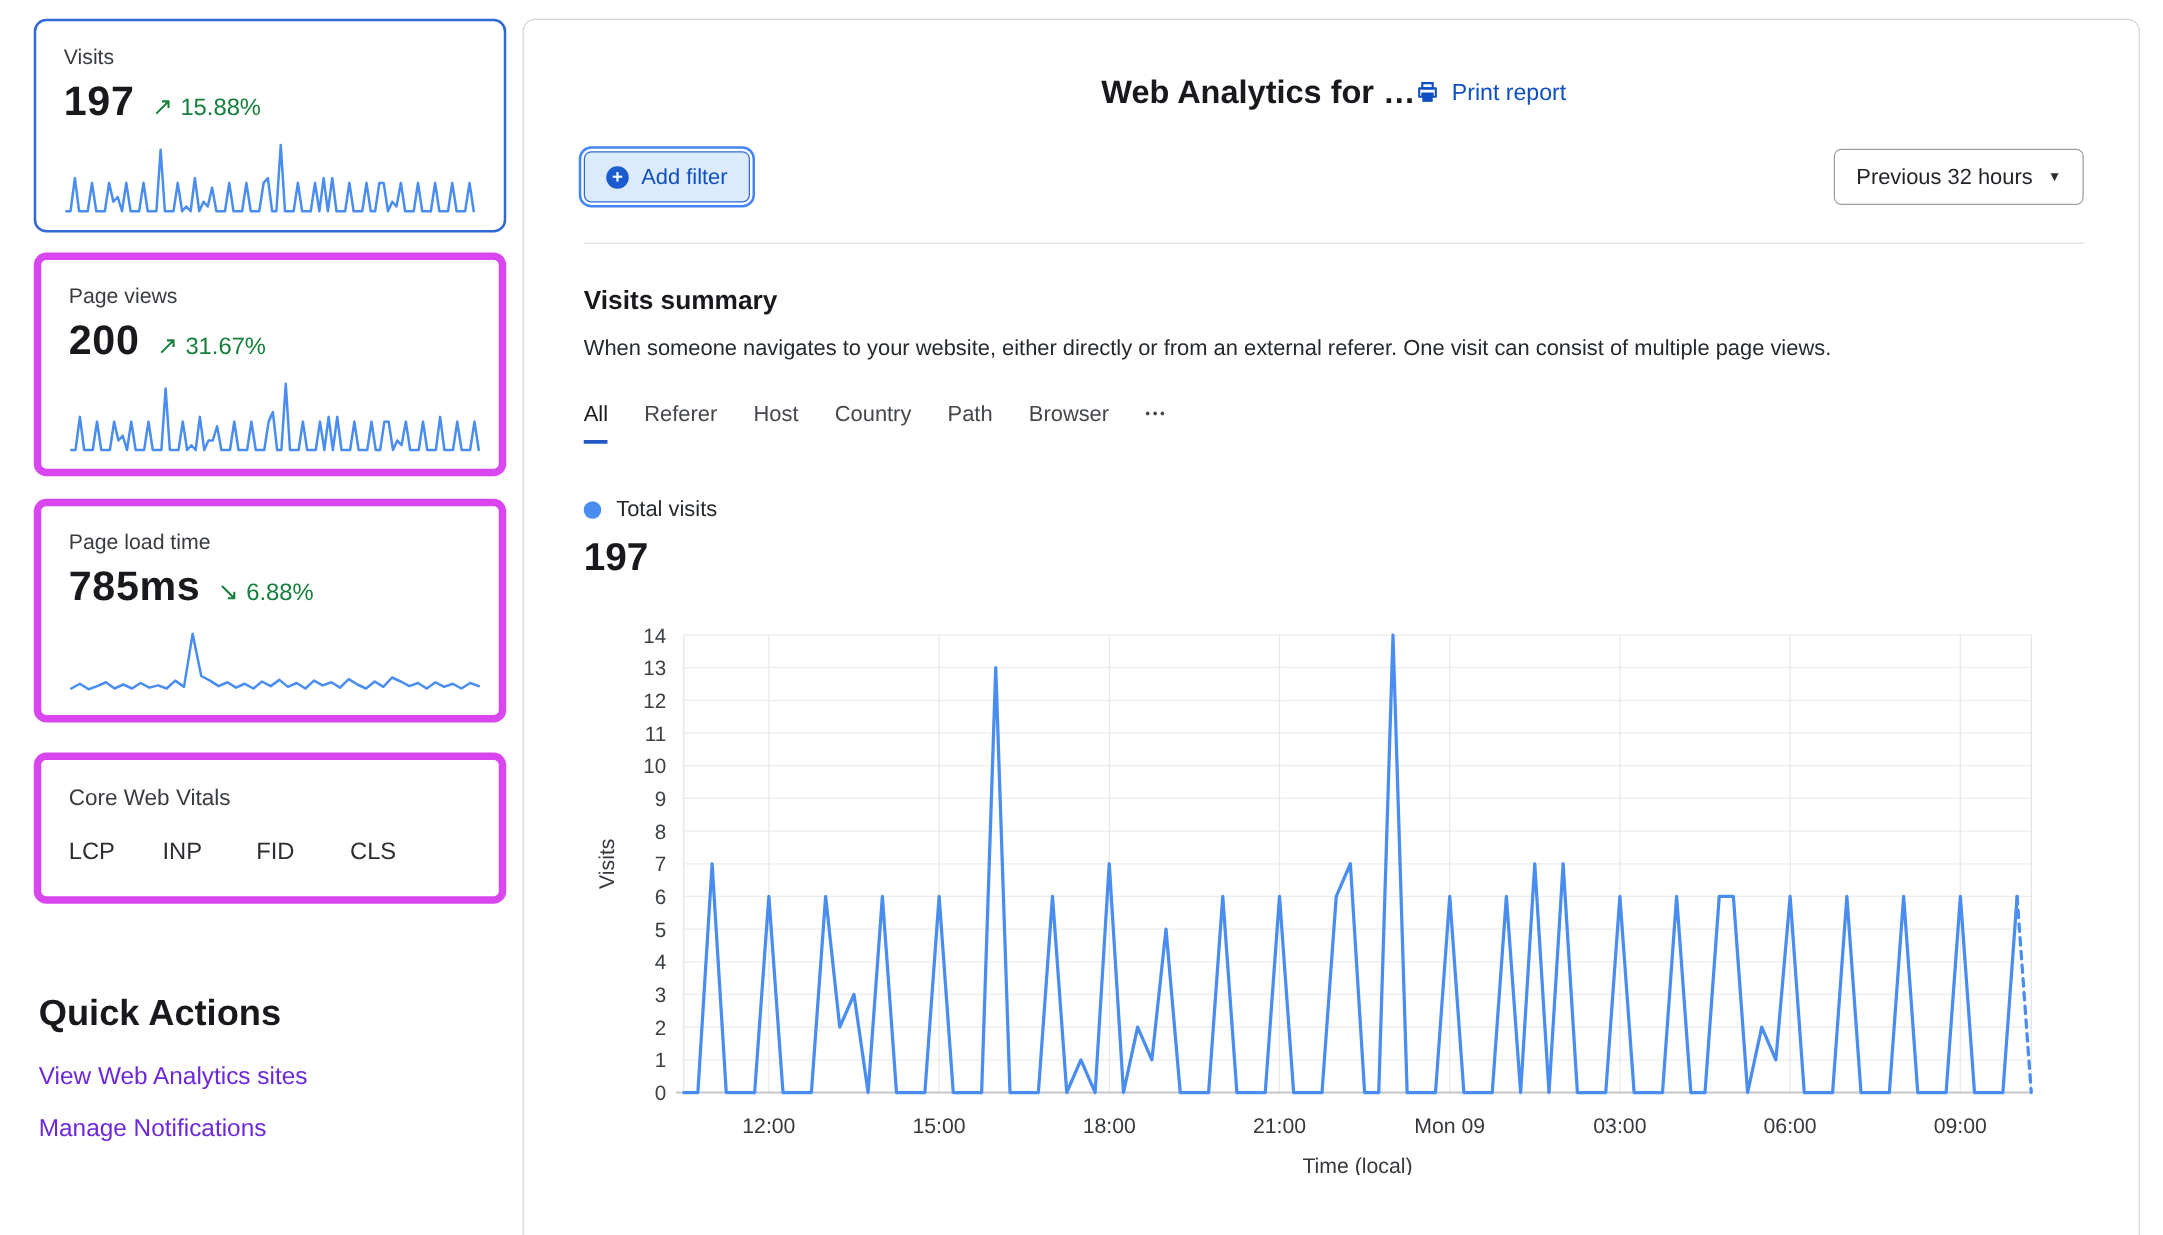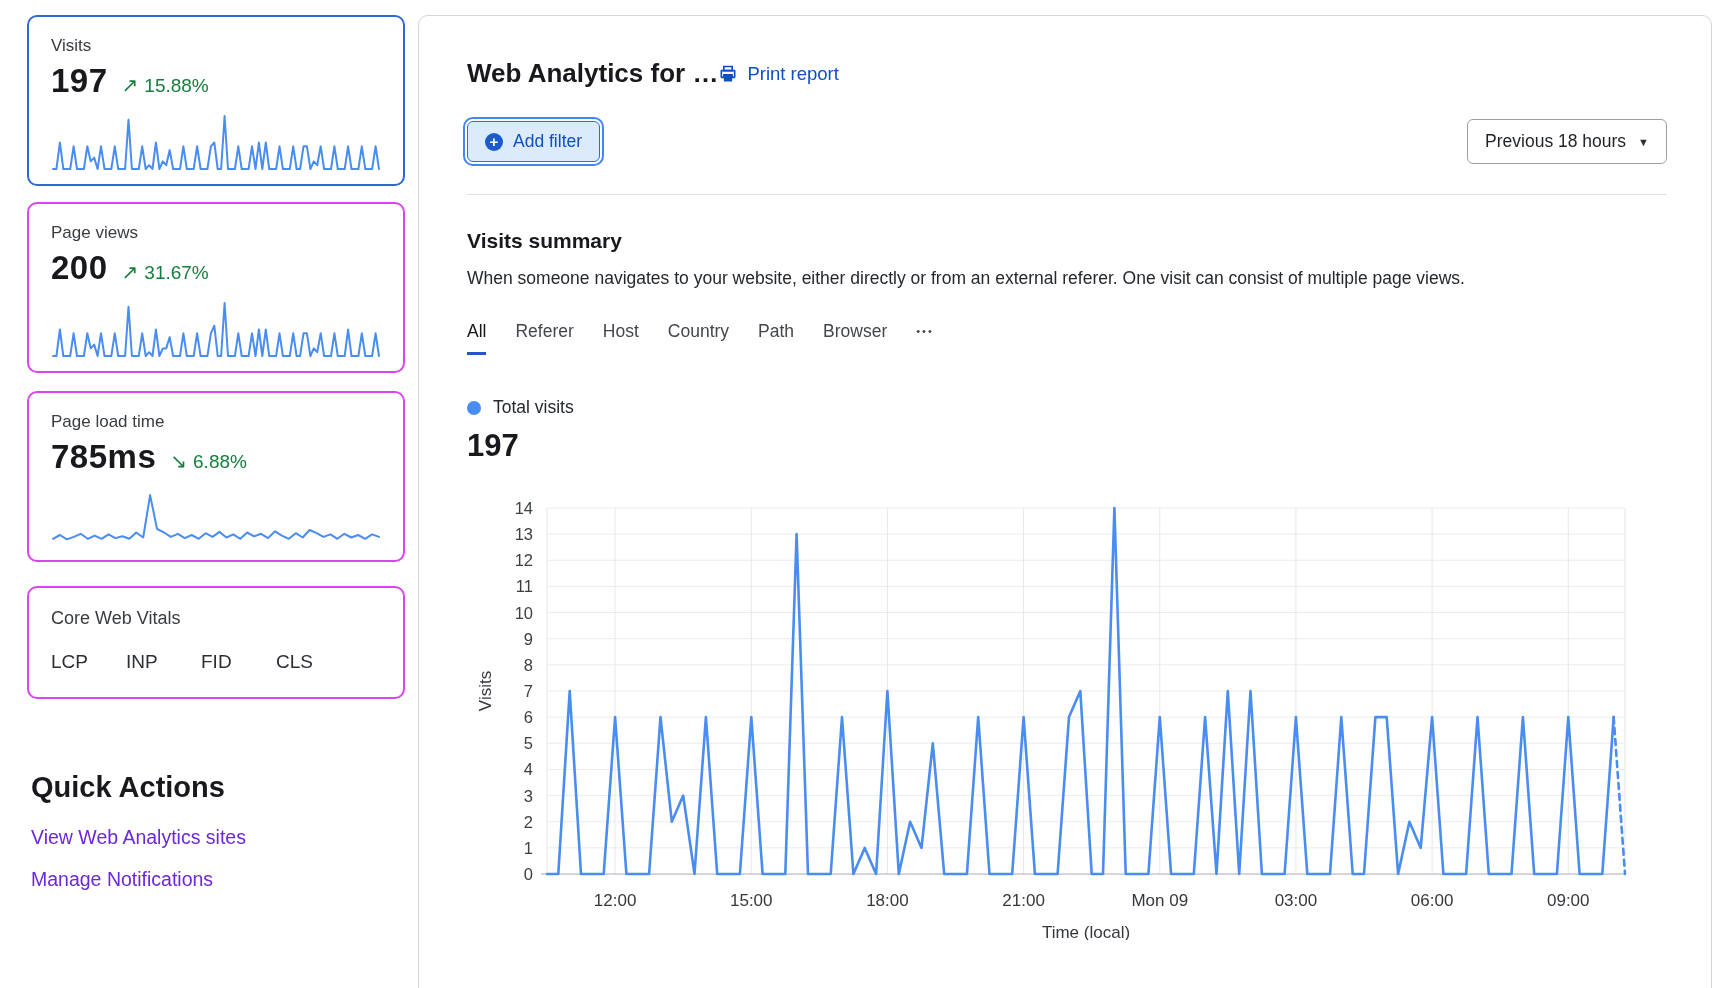--- a/index.html
+++ b/index.html
@@ -1,21 +1,21 @@
 <!DOCTYPE html>
 <html><head>
 <meta charset="utf-8">
 <style>
   html,body{margin:0;padding:0;background:#fff;width:1730px;height:988px;overflow:hidden;
     font-family:"Liberation Sans", sans-serif;color:#1f2226;}
   .layout{position:relative;width:1492px;height:988px;}
 
   
   .sidebar{position:absolute;left:27px;top:15px;width:378px;}
-  .card{background:#fff;border:2px solid #d946ef;border-radius:10px;box-sizing:border-box;}
+  .card{background:#fff;border:6px solid #d946ef;border-radius:10px;box-sizing:border-box;}
   .metric-card{padding:19px 22px 12px 22px;margin-bottom:16px;}
   .metric-card.selected{border:2px solid #3069d6;}
   .metric-title{font-size:17px;color:#383c41;}
   .metric-row{display:flex;align-items:baseline;gap:14px;margin-top:6px;}
   .metric-value{font-size:33px;font-weight:bold;color:#17191c;letter-spacing:.5px;}
   .metric-delta{font-size:19px;color:#15803d;display:flex;align-items:baseline;gap:6px;}
   .metric-delta .arrow{font-size:20px;}
   .spark{display:block;margin-top:10px;width:330px;height:62px;}
   .metric-card.pad-tall{margin-bottom:24px;}
 
@@ -30,21 +30,21 @@
 
   
   .qa-title{font-size:29px;font-weight:bold;color:#17191c;margin:0 0 22px 4px;}
   .qa-link{display:table;font-size:19.5px;color:#6d28d9;
     text-underline-offset:5px;margin:0 0 19px 4px;cursor:pointer;}
 
   
   .main-card{position:absolute;left:418px;top:15px;width:1294px;height:1010px;
     background:#fff;border:1px solid #d2d5da;border-radius:10px;box-sizing:border-box;}
   .main-header{padding:42px 44px 0 48px;}
-  .title-row{display:flex;justify-content:flex-start;align-items:center;}
+  .title-row{display:flex;justify-content:center;align-items:center;}
   .page-title{font-size:26px;font-weight:bold;color:#17191c;margin:0;}
   .print-link{display:flex;align-items:center;gap:9px;color:#0f4fc1;font-size:18.5px;cursor:pointer;}
   .controls-row{display:flex;justify-content:space-between;align-items:center;margin-top:30px;}
   .add-filter-btn{display:flex;align-items:center;gap:10px;background:#dcebfc;border:1px solid #2e6bd8;
     outline:2px solid #4285f4;outline-offset:2px;border-radius:6px;padding:9px 17px;
     color:#0f4fc1;font-size:17.5px;cursor:pointer;font-family:inherit;}
   .plus-icon{display:inline-flex;align-items:center;justify-content:center;width:18px;height:18px;
     border-radius:50%;background:#1a5bd0;color:#fff;font-size:15px;line-height:1;font-weight:bold;}
   .range-btn{display:flex;align-items:center;gap:12px;background:#fff;border:1px solid #9aa0a8;
     border-radius:6px;padding:11px 17px;font-size:17.5px;color:#1f2226;cursor:pointer;font-family:inherit;}
@@ -161,21 +161,21 @@
           </svg>
           <span>Print report</span>
         </a>
       </div>
       <div class="controls-row">
         <button class="add-filter-btn">
           <span class="plus-icon">+</span>
           <span>Add filter</span>
         </button>
         <button class="range-btn">
-          <span>Previous 18 hours</span>
+          <span>Previous 32 hours</span>
           <span class="caret">▼</span>
         </button>
       </div>
       <div class="header-divider"></div>
     </div>
 
     <div class="main-body">
       <h3 class="summary-title">Visits summary</h3>
       <div class="summary-desc">When someone navigates to your website, either directly or from an external referer. One visit can consist of multiple page views.</div>
 

